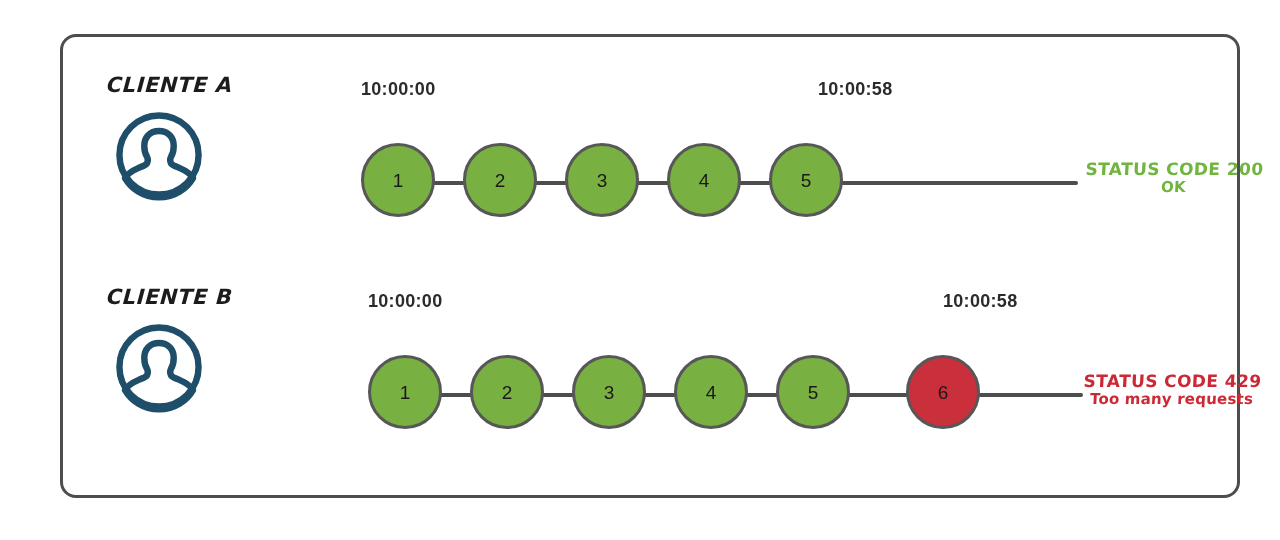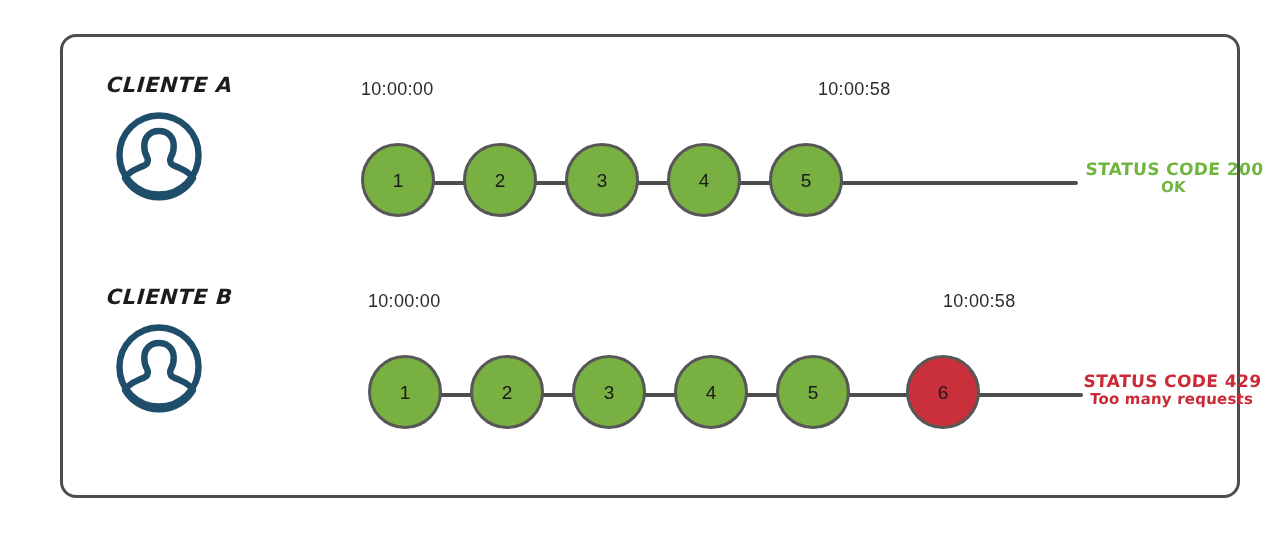--- a/index.html
+++ b/index.html
@@ -73,21 +73,21 @@
     right: 0;
     height: 200px;
   }
 
   
   .timestamp {
     position: absolute;
     top: 6px;
     font-family: "Liberation Sans", sans-serif;
     font-size: 18px;
-    font-weight: 400;
+    font-weight: 700;
     color: #2b2b2b;
     letter-spacing: 0.3px;
     white-space: nowrap;
   }
 
   
   .track {
     position: absolute;
     top: 108px;
     height: 4px;

